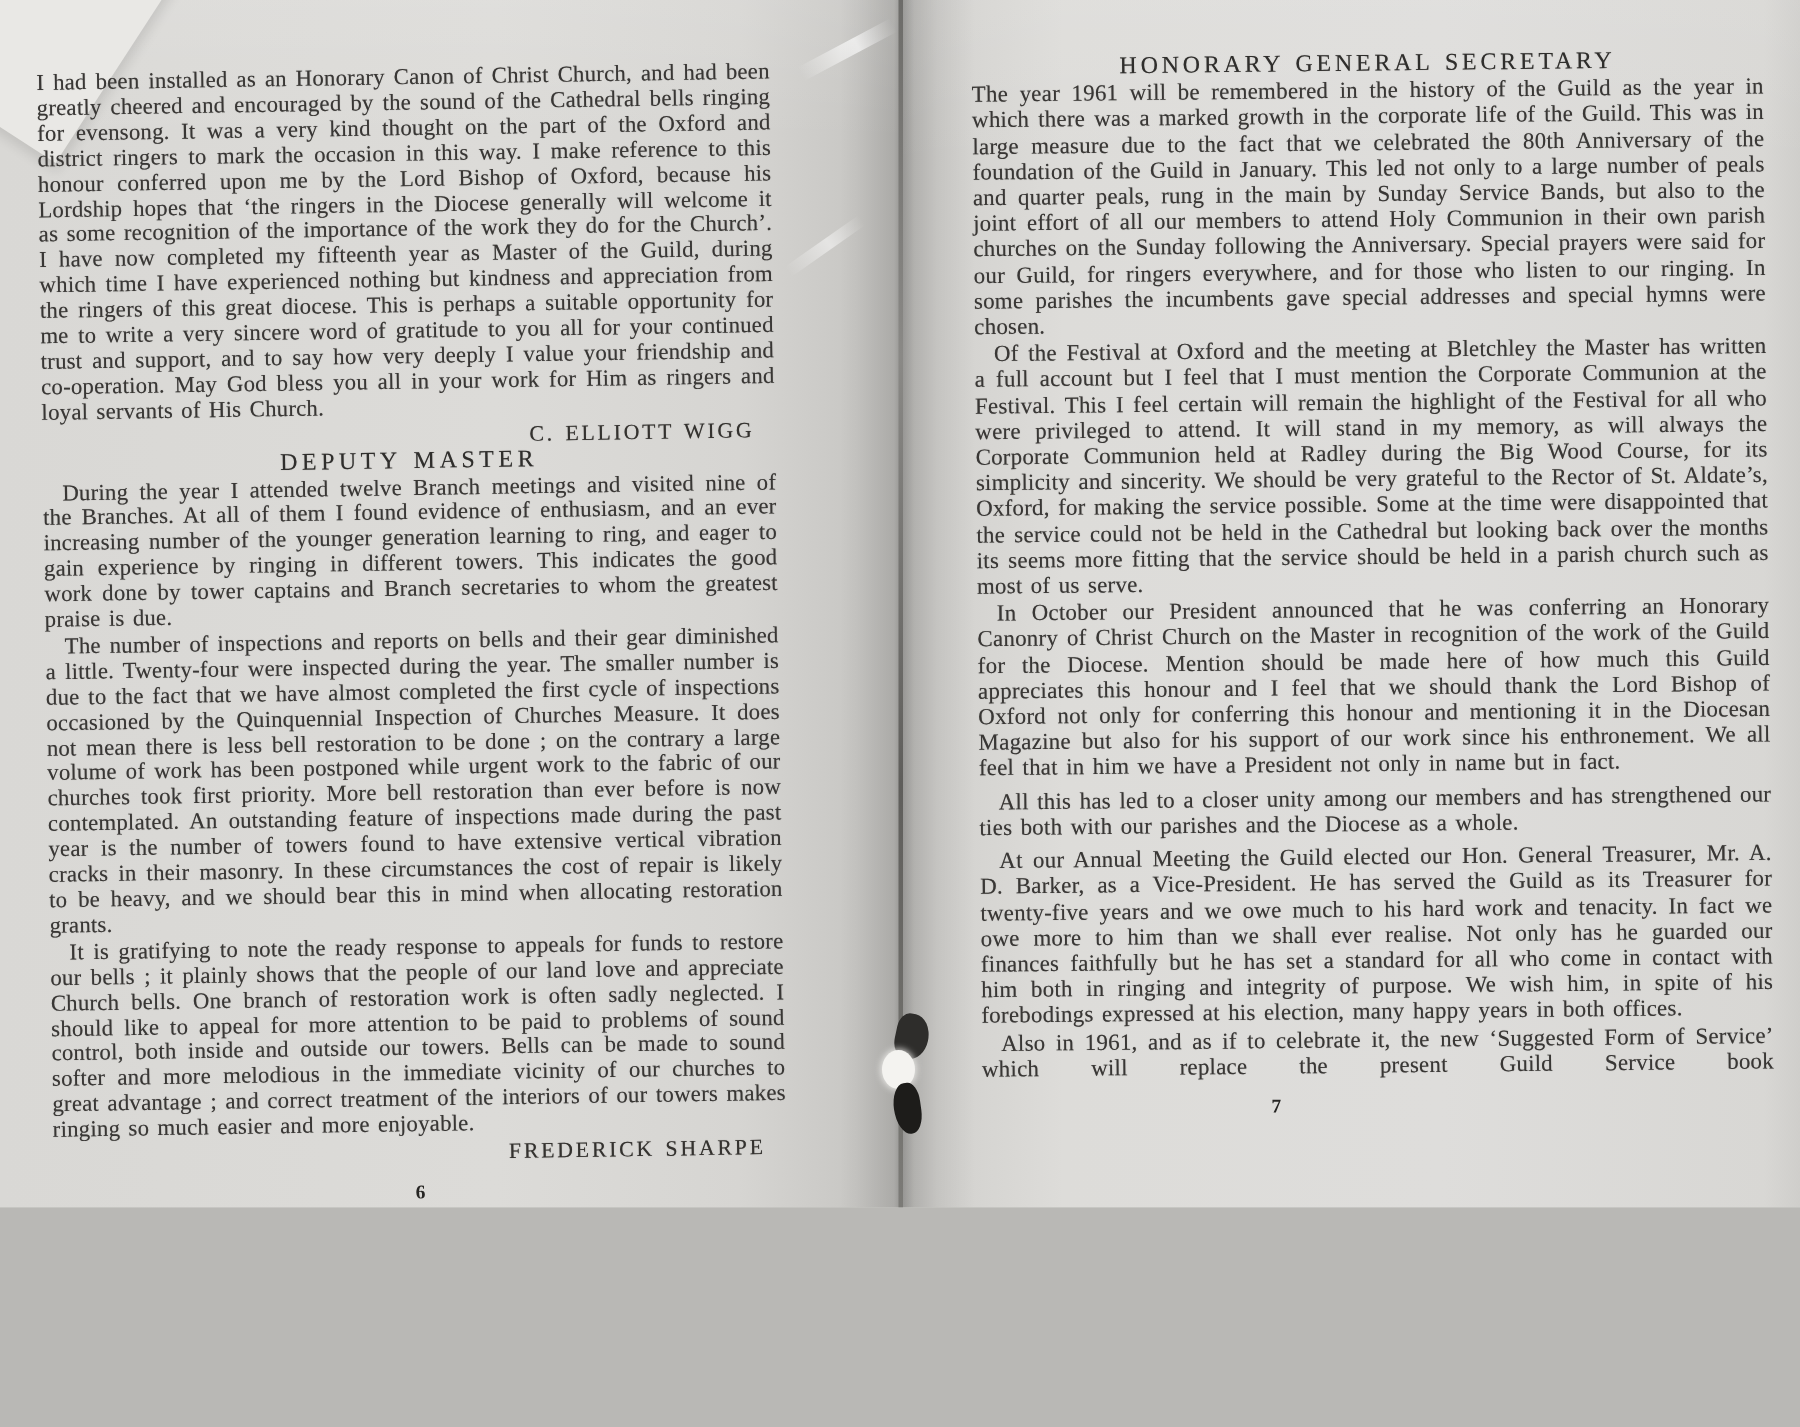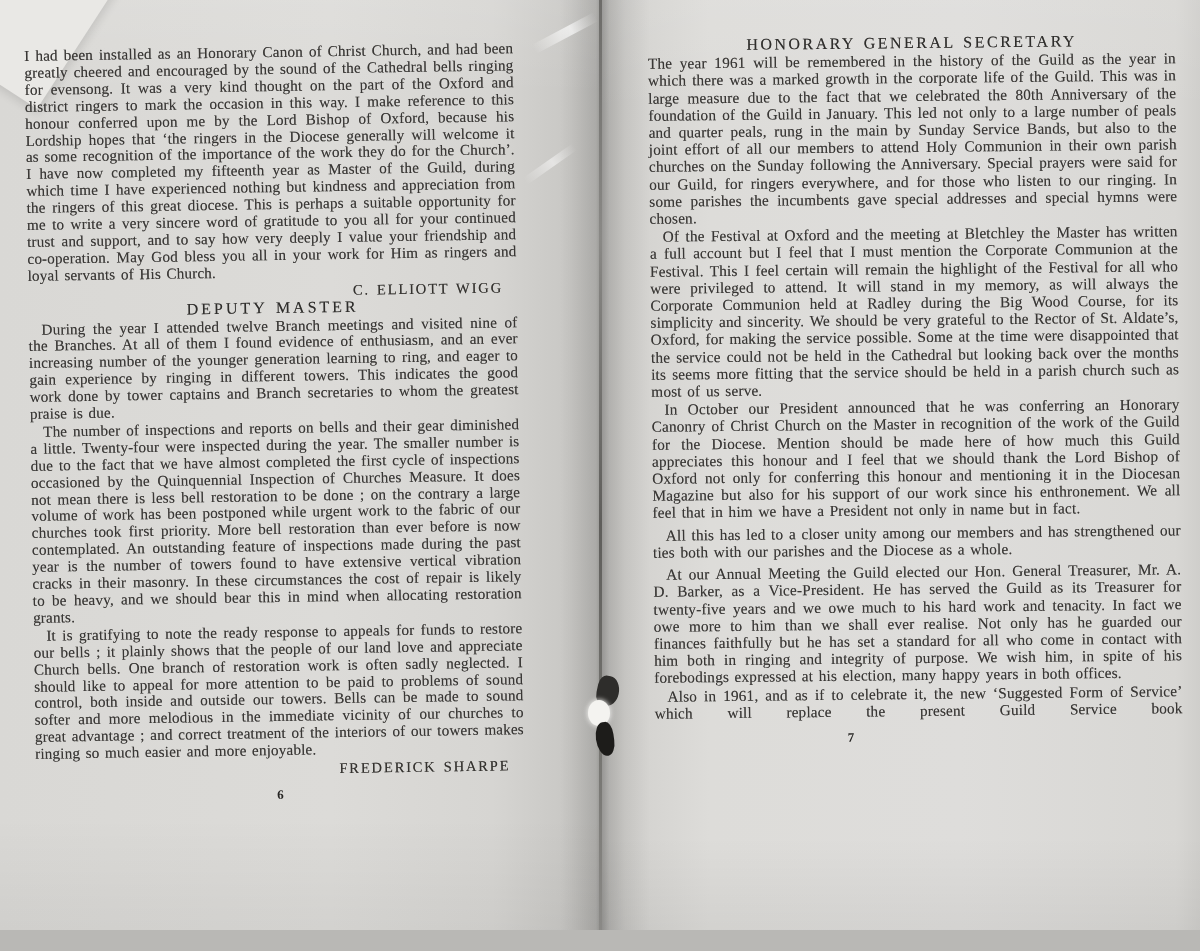--- a/index.html
+++ b/index.html
@@ -1,18 +1,18 @@
 <!DOCTYPE html>
 <html><head>
 <meta charset="utf-8">
 <title>Document</title>
 <style>
   html,body { margin:0; padding:0; background:#b9b8b5; }
   .spread {
-    position:relative; width:1200px; height:930px; overflow:hidden;
+    position:relative; width:1200px; height:805px; overflow:hidden;
     background:#d8d7d4;
     font-family:"Liberation Serif","DejaVu Serif",serif;
     color:#393735;
   }
   
   .page { position:absolute; top:0; height:951px; }
   .page-left {
     left:0; width:601px;
     background:
       linear-gradient(180deg, rgba(255,255,255,0.10) 0%, rgba(0,0,0,0) 10%, rgba(0,0,0,0) 86%, rgba(0,0,0,0.05) 100%),

